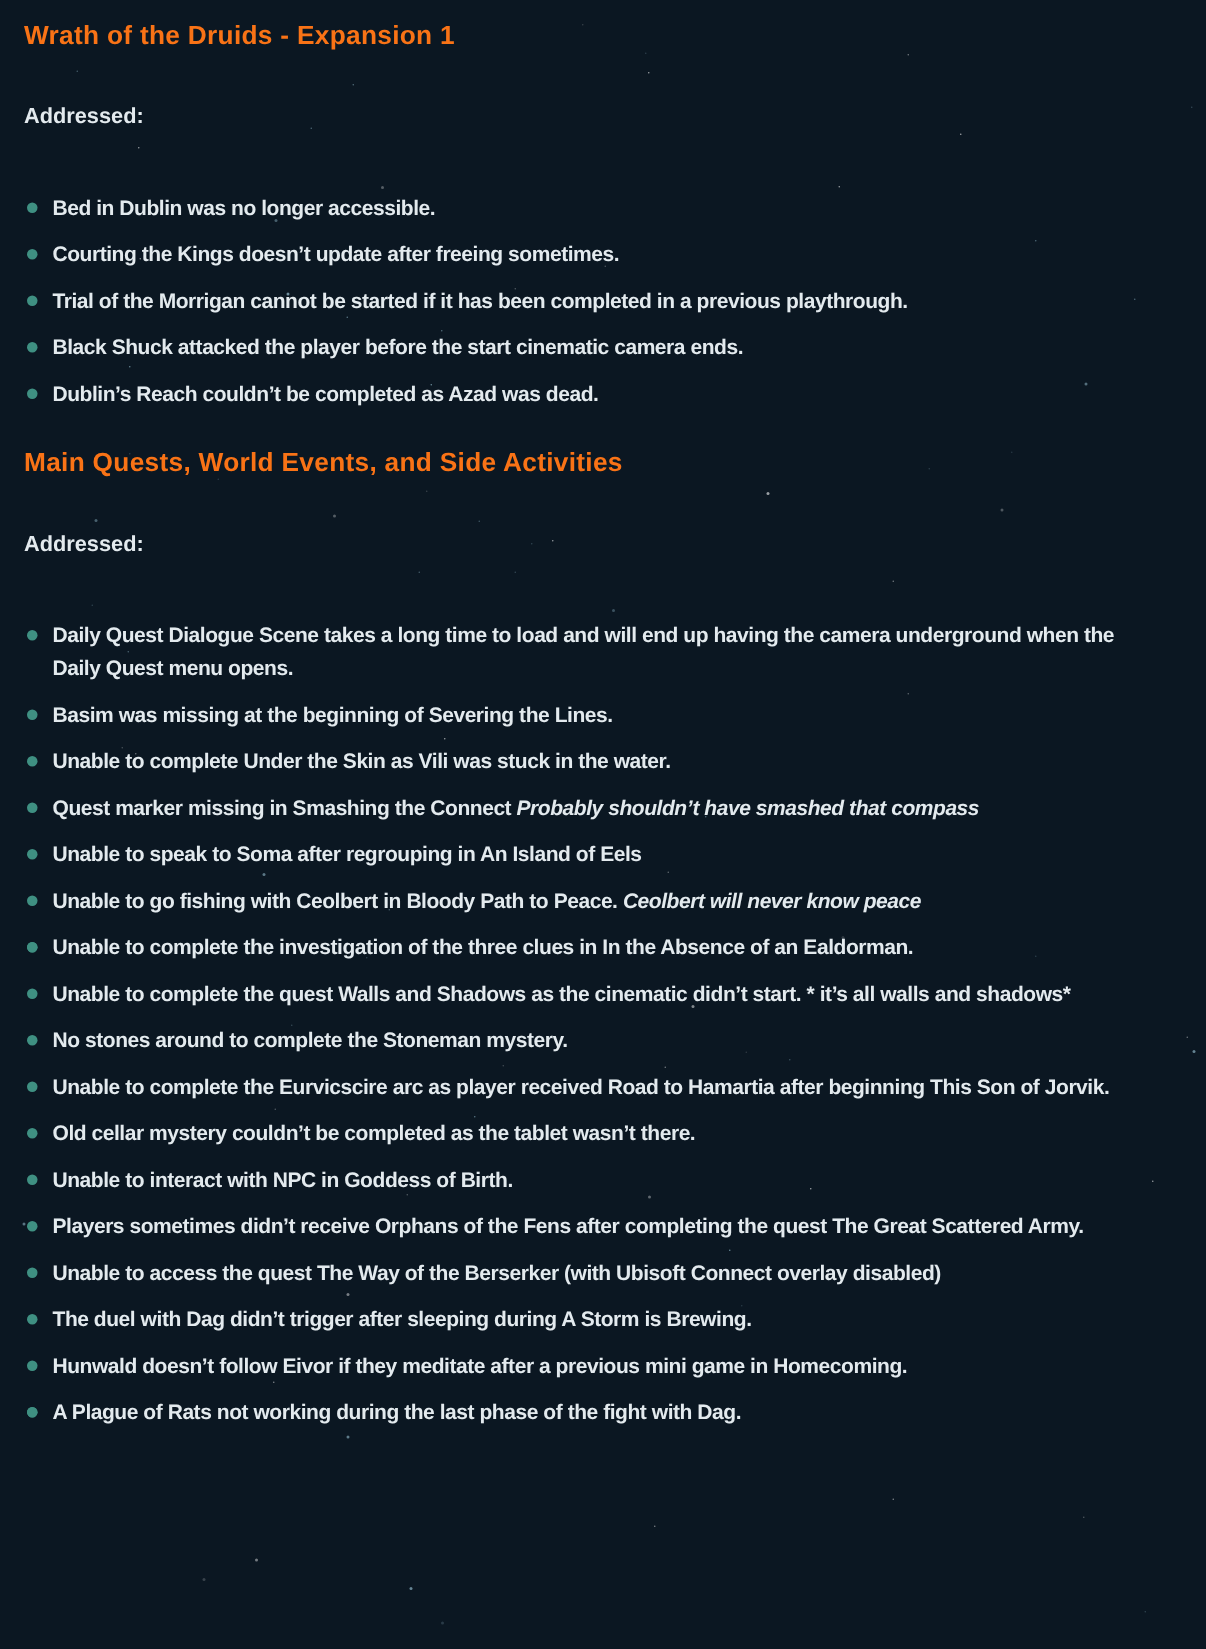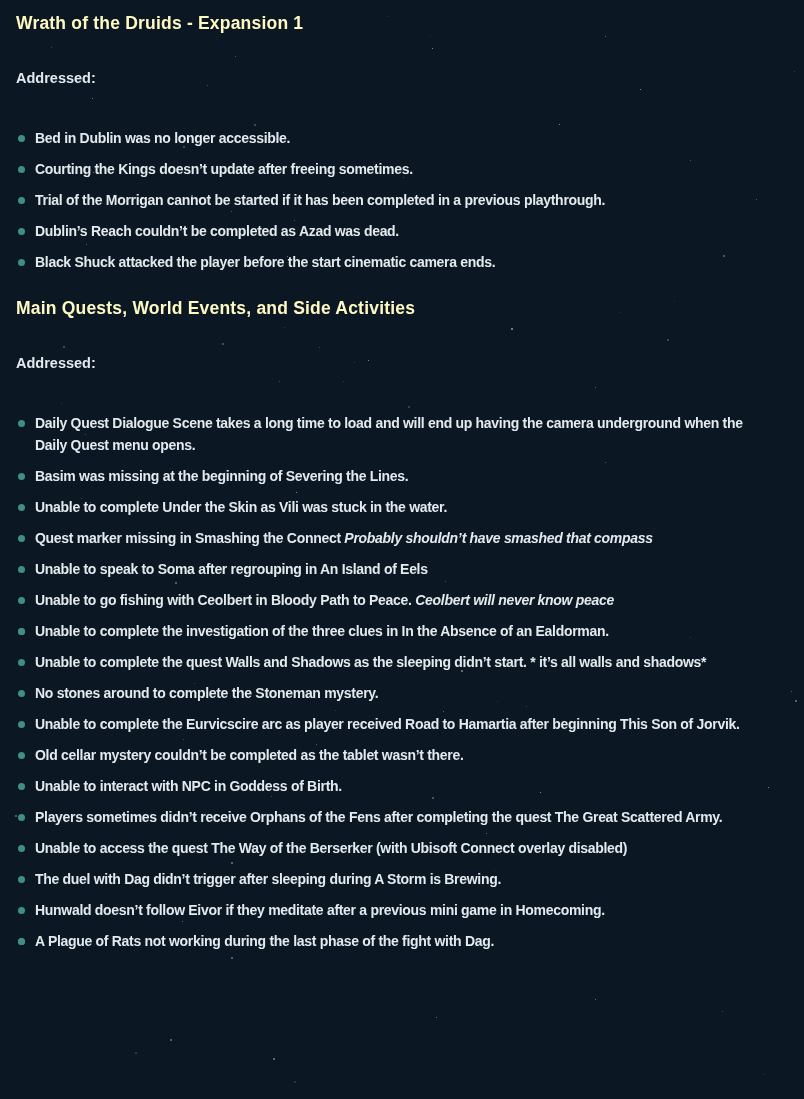--- a/index.html
+++ b/index.html
@@ -31,21 +31,21 @@
   .content {
     position: relative;
     z-index: 1;
     padding: 12px 16px 0 16px;
   }
   .section-title {
     font-size: 17.5px;
     font-weight: 700;
     letter-spacing: 0.2px;
     margin: 0;
-    color: #fef9c3;
+    color: #f97316;
     line-height: 22px;
   }
   .subheading {
     font-size: 14.5px;
     font-weight: 700;
     margin: 36px 0 0 0;
     line-height: 17px;
     color: #e3eaee;
   }
   .bullet-list {
@@ -174,38 +174,38 @@
 
 <main class="content">
 
   <section class="section">
     <h1 class="section-title">Wrath of the Druids - Expansion 1</h1>
     <p class="subheading">Addressed:</p>
     <ul class="bullet-list">
         <li><span class="dot"></span><span><span>Bed in Dublin was no longer accessible.</span></span></li>
         <li><span class="dot"></span><span><span>Courting the Kings doesn’t update after freeing sometimes.</span></span></li>
         <li><span class="dot"></span><span><span>Trial of the Morrigan cannot be started if it has been completed in a previous playthrough.</span></span></li>
+        <li><span class="dot"></span><span><span>Black Shuck attacked the player before the start cinematic camera ends.</span></span></li>
         <li><span class="dot"></span><span><span>Dublin’s Reach couldn’t be completed as Azad was dead.</span></span></li>
-        <li><span class="dot"></span><span><span>Black Shuck attacked the player before the start cinematic camera ends.</span></span></li>
       </ul>
   </section>
 
   <section class="section">
     <h1 class="section-title">Main Quests, World Events, and Side Activities</h1>
     <p class="subheading">Addressed:</p>
     <ul class="bullet-list">
         <li><span class="dot"></span><span><span>Daily Quest Dialogue Scene takes a long time to load and will end up having the camera underground when the Daily Quest menu opens.</span></span></li>
         <li><span class="dot"></span><span><span>Basim was missing at the beginning of Severing the Lines.</span></span></li>
         <li><span class="dot"></span><span><span>Unable to complete Under the Skin as Vili was stuck in the water.</span></span></li>
         <li><span class="dot"></span><span><span>Quest marker missing in Smashing the Connect </span><em>Probably shouldn’t have smashed that compass</em></span></li>
         <li><span class="dot"></span><span><span>Unable to speak to Soma after regrouping in An Island of Eels</span></span></li>
         <li><span class="dot"></span><span><span>Unable to go fishing with Ceolbert in Bloody Path to Peace. </span><em>Ceolbert will never know peace</em></span></li>
         <li><span class="dot"></span></li>
         <li><span class="dot"></span><span><span>Unable to complete the investigation of the three clues in In the Absence of an Ealdorman.</span></span></li>
-        <li><span class="dot"></span><span><span>Unable to complete the quest Walls and Shadows as the sleeping didn’t start. * it’s all walls and shadows*</span></span></li>
+        <li><span class="dot"></span><span><span>Unable to complete the quest Walls and Shadows as the cinematic didn’t start. * it’s all walls and shadows*</span></span></li>
         <li><span class="dot"></span><span><span>No stones around to complete the Stoneman mystery.</span></span></li>
         <li><span class="dot"></span><span><span>Unable to complete the Eurvicscire arc as player received Road to Hamartia after beginning This Son of Jorvik.</span></span></li>
         <li><span class="dot"></span><span><span>Old cellar mystery couldn’t be completed as the tablet wasn’t there.</span></span></li>
         <li><span class="dot"></span><span><span>Unable to interact with NPC in Goddess of Birth.</span></span></li>
         <li><span class="dot"></span><span><span>Players sometimes didn’t receive Orphans of the Fens after completing the quest The Great Scattered Army.</span></span></li>
         <li><span class="dot"></span><span><span>Unable to access the quest The Way of the Berserker (with Ubisoft Connect overlay disabled)</span></span></li>
         <li><span class="dot"></span><span><span>The duel with Dag didn’t trigger after sleeping during A Storm is Brewing.</span></span></li>
         <li><span class="dot"></span><span><span>Hunwald doesn’t follow Eivor if they meditate after a previous mini game in Homecoming.</span></span></li>
         <li><span class="dot"></span></li>
         <li><span class="dot"></span><span><span>A Plague of Rats not working during the last phase of the fight with Dag.</span></span></li>

